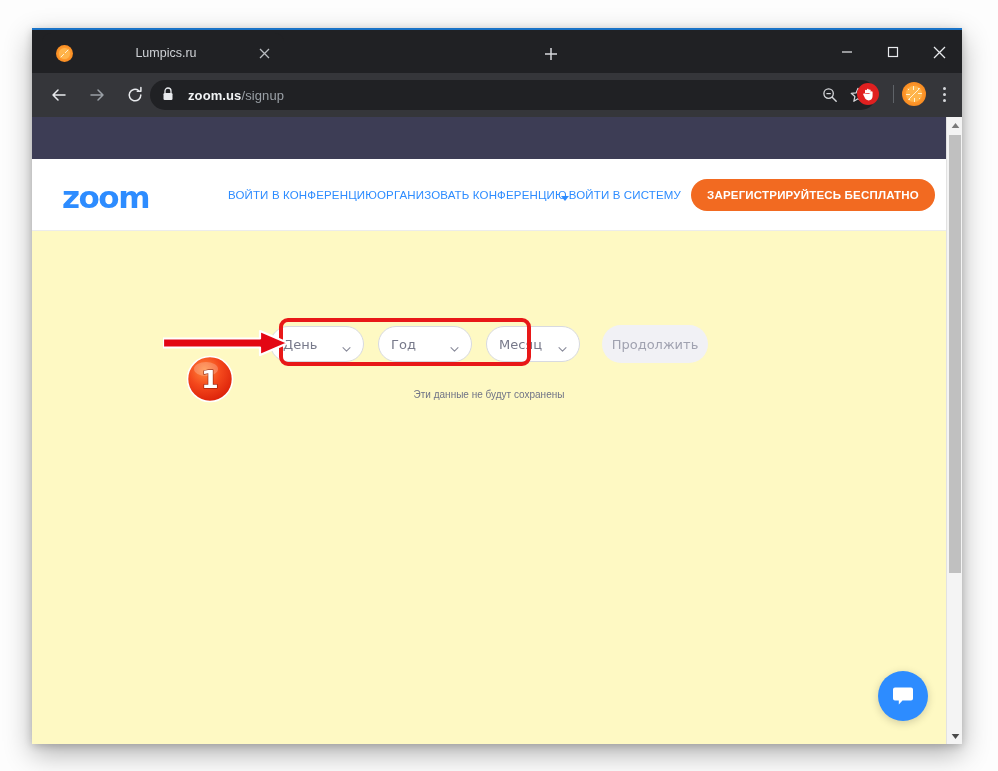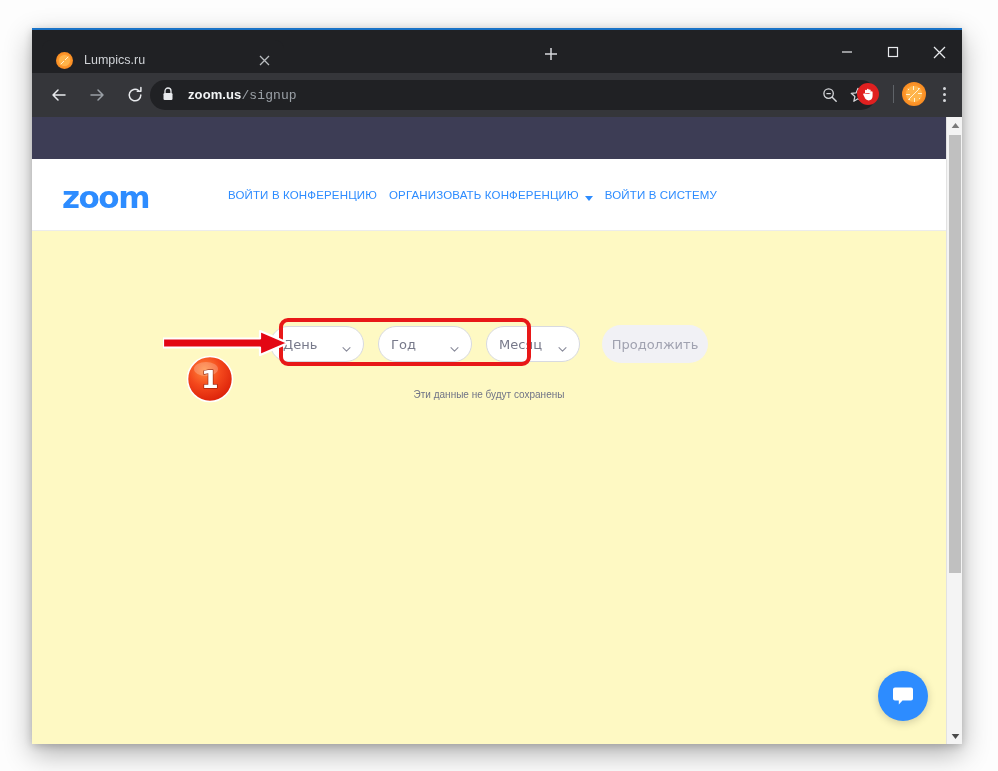--- a/index.html
+++ b/index.html
@@ -28,24 +28,25 @@
     background: #1a73c7;
   }
 
   
   .tabstrip {
     position: absolute; left: 0; top: 2px;
     width: 100%; height: 43px;
     background: #202124;
   }
   .tab {
-    position: absolute; top: 10px; height: 40px;
+    position: absolute; top: 3px; height: 40px;
     display: flex; align-items: center;
     border-radius: 9px 9px 0 0;
     padding: 0 10px 0 14px;
+    text-align: center;
   }
   .tab.inactive { left: 10px; width: 242px; background: #202124; }
   .tab.active   { left: 254px; width: 242px; background: #35363a; }
   .tab-favicon {
     width: 17px; height: 17px; flex: 0 0 17px;
     margin-right: 11px;
     display: flex; align-items: center; justify-content: center;
   }
   .fav-orange {
     width: 17px; height: 17px; border-radius: 50%;
@@ -118,21 +119,21 @@
     position: absolute; left: 118px; top: 7px;
     width: 726px; height: 30px;
     background: #202124;
     border-radius: 16px;
     display: flex; align-items: center;
     padding: 0 12px;
   }
   .lock-icon { width: 16px; height: 16px; margin-right: 10px; flex: 0 0 16px; }
   .url-text { font-size: 13px; letter-spacing: 0.1px; white-space: nowrap; }
   .url-domain { color: #f1f3f4; font-weight: bold; }
-  .url-path { color: #9aa0a6; font-family: Liberation Mono, monospace; }
+  .url-path { color: #9aa0a6; }
   .omni-actions { position: absolute; right: 6px; top: 3px; display: flex; }
   .omni-icon {
     width: 24px; height: 24px; margin-left: 4px;
     display: flex; align-items: center; justify-content: center;
   }
   .tb-right {
     position: absolute; right: 4px; top: 7px;
     display: flex; align-items: center;
   }
   .ext-icon {
@@ -188,21 +189,21 @@
     border-bottom: 1px solid #ececec;
   }
   .zoom-logo {
     position: absolute; left: 30px; top: 20px;
     font-size: 31px; font-weight: bold;
     color: #2d8cff; letter-spacing: -1.5px;
     font-family: "DejaVu Sans", sans-serif;
   }
   .zoom-links {
     position: absolute; left: 196px; top: 30px;
-    display: flex; align-items: flex-end; gap: 12px;
+    display: flex; align-items: flex-end; 
   }
   .zoom-link {
     font-size: 11.5px; color: #2d8cff;
     letter-spacing: 0.15px; white-space: nowrap;
   }
   .caret-down {
     width: 0; height: 0;
     border-left: 4px solid transparent;
     border-right: 4px solid transparent;
     border-top: 5px solid #2d8cff;
@@ -422,20 +423,21 @@
     <div class="zoom-nav">
       <div class="zoom-logo">zoom</div>
 
       <div class="zoom-links">
         <span class="zoom-link">ВОЙТИ В КОНФЕРЕНЦИЮ</span>
         <span class="zoom-link">ОРГАНИЗОВАТЬ КОНФЕРЕНЦИЮ</span>
         <span class="caret-down"></span>
         <span class="zoom-link">ВОЙТИ В СИСТЕМУ</span>
       </div>
 
+      <div class="signup-btn">ЗАРЕГИСТРИРУЙТЕСЬ БЕСПЛАТНО</div>
     </div>
 
 
     <div class="dob-row">
       <div class="dob-select">
         <span class="sel-label">День</span>
         <span class="sel-chevron">
           <svg width="9" height="9" viewBox="0 0 9 9">
               <path d="M1 2.6 L4.5 6.2 L8 2.6" stroke="#8a8c9b" stroke-width="1.1" fill="none" stroke-linecap="round" stroke-linejoin="round"></path>
             </svg>

